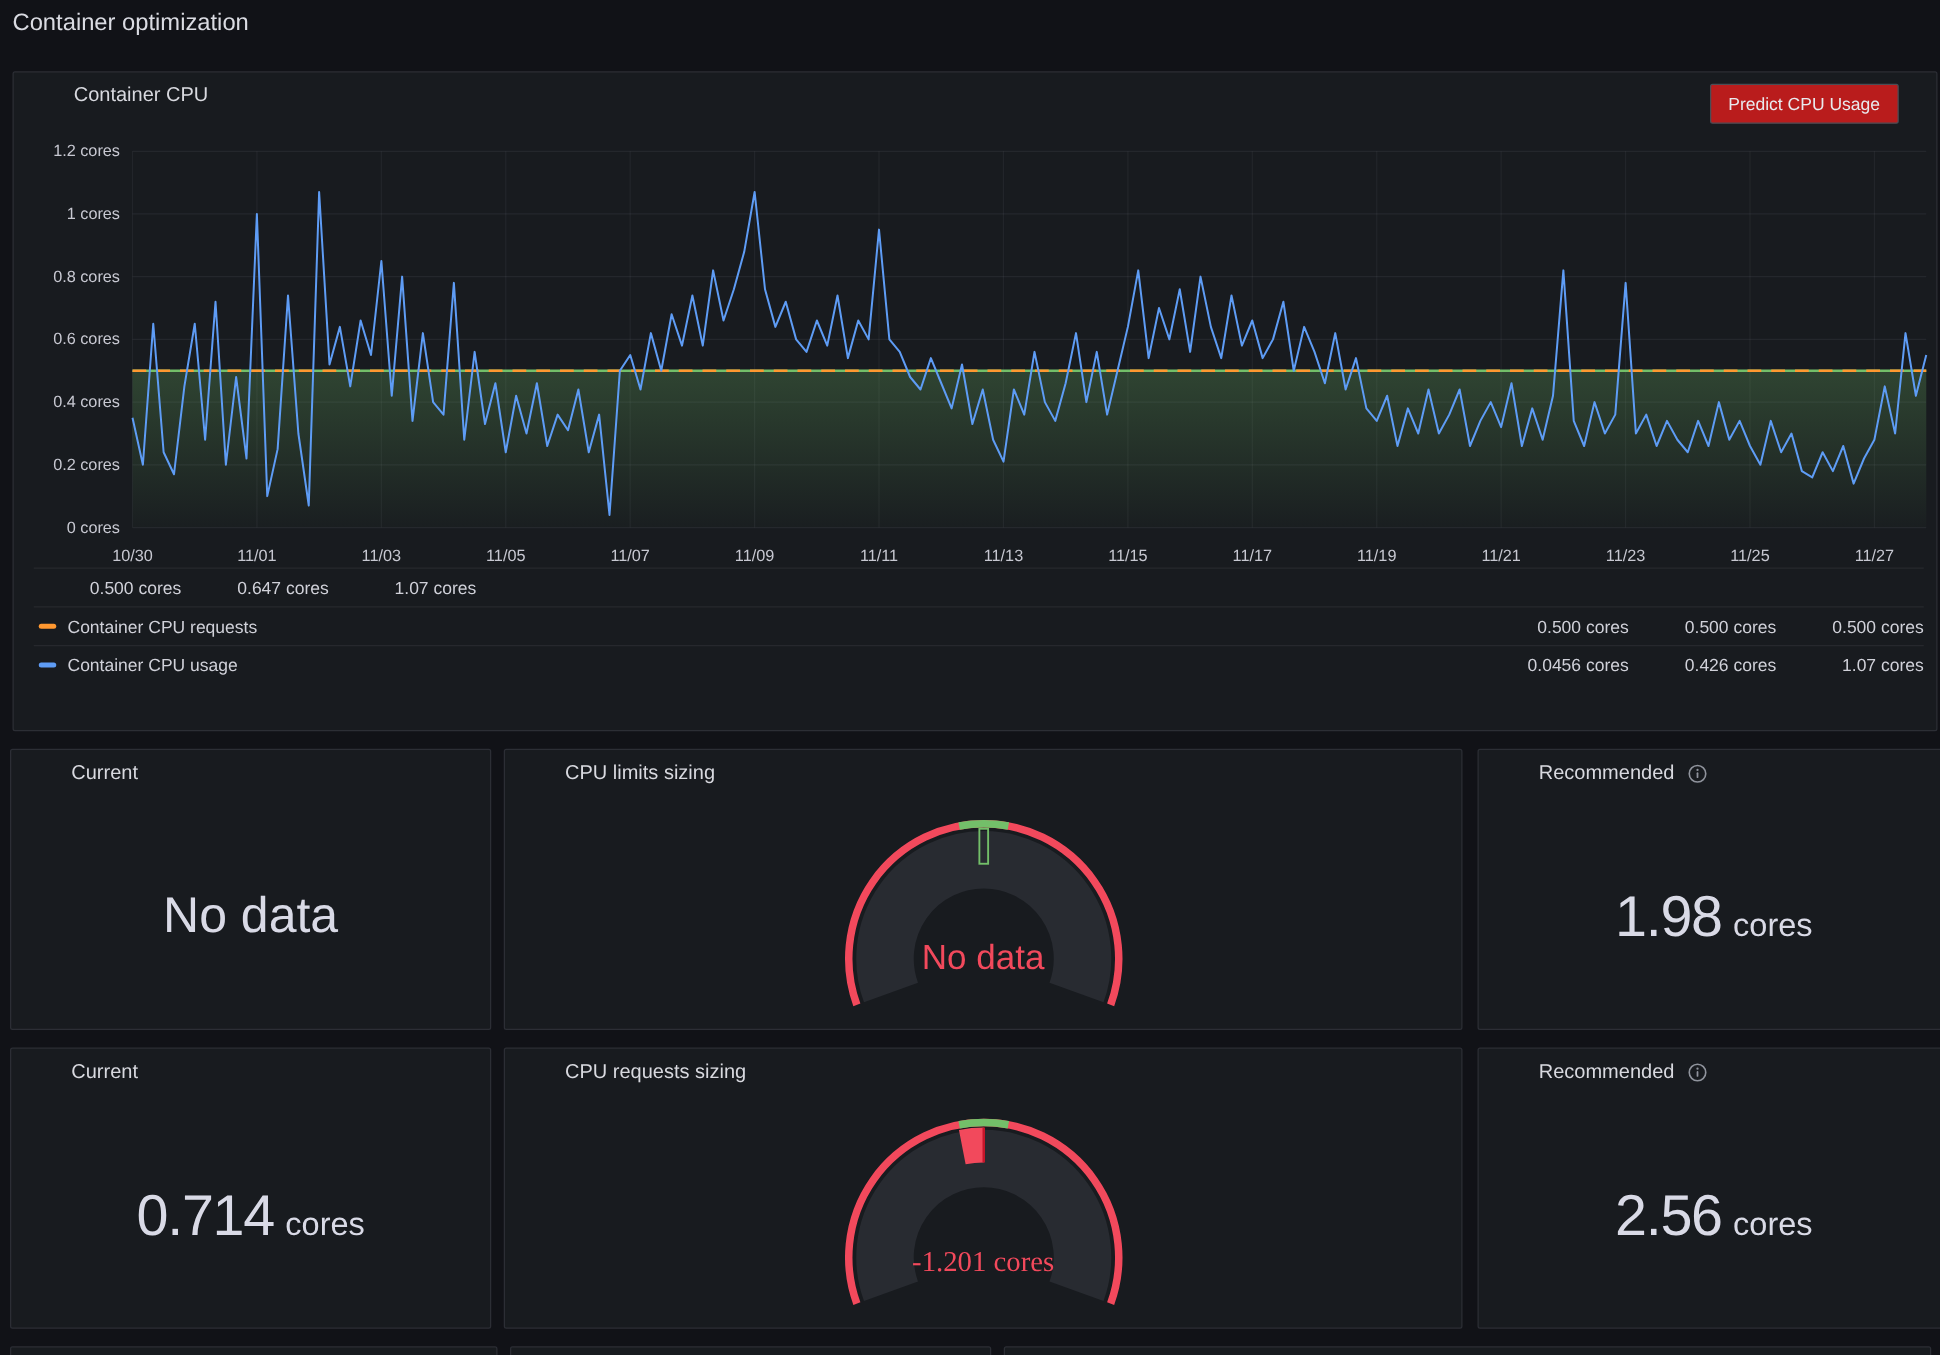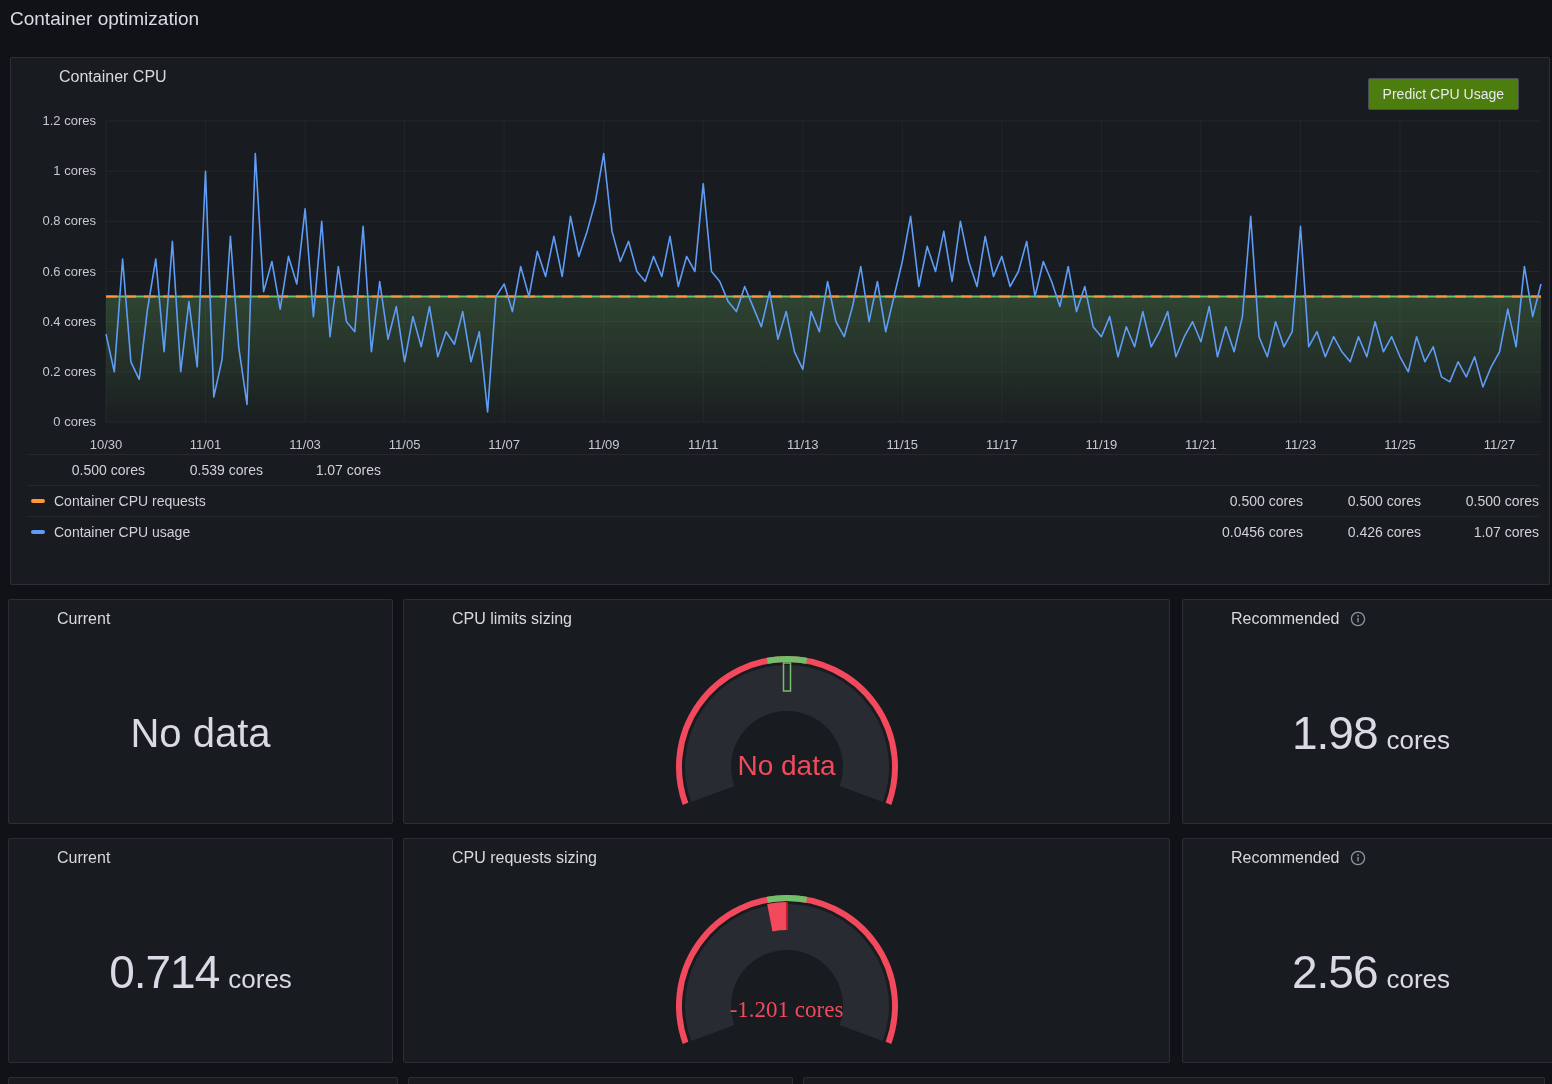--- a/index.html
+++ b/index.html
@@ -19,22 +19,22 @@
     background:#181B1F;
     border:1px solid #2C2E35;
     border-radius:2px;
   }
   .panel-title {
     position:absolute; left:16px; top:10px;
     font-size:16px; font-weight:500; color:#D8D9DF;
     display:flex; align-items:center; gap:10px;margin-left:32px;
   }
   .predict-btn {
-    position:absolute; right:30px; top:20px;
-    background:#4d7c0f; border:1px solid #4A4D55; border-radius:2px;
+    position:absolute; right:30px; top:9px;
+    background:#b91c1c; border:1px solid #4A4D55; border-radius:2px;
     color:#E9EAEE; font-size:14px; font-weight:500;
     font-family:inherit;
     padding:7px 14px; cursor:pointer;
   }
   .chart-wrap { position:absolute; left:0; top:44px; width:1540px; height:352px; }
   
   .legend { position:absolute; left:16px; right:10px; top:396px; font-size:14px; }
   .legend-header { display:flex; align-items:center; height:26px; color:#6E9FFF; font-weight:500; }
   .legend-row {
     display:flex; align-items:center; height:31px;
@@ -130,21 +130,21 @@
         <line x1="95" y1="194.58333333333331" x2="1530" y2="194.58333333333331" stroke="#73BF69" stroke-width="2"></line>
         <line x1="95" y1="194.58333333333331" x2="1530" y2="194.58333333333331" stroke="#FF9830" stroke-width="2" stroke-dasharray="11 8"></line>
         <path d="M 95.0 232.2 L 103.3 269.8 L 111.6 157.0 L 119.9 259.8 L 128.2 277.4 L 136.5 207.1 L 144.8 157.0 L 153.1 249.8 L 161.4 139.4 L 169.7 269.8 L 177.9 199.6 L 186.2 264.8 L 194.5 69.2 L 202.8 294.9 L 211.1 257.3 L 219.4 134.4 L 227.7 244.8 L 236.0 302.4 L 244.3 51.6 L 252.6 189.6 L 260.9 159.5 L 269.2 207.1 L 277.5 154.4 L 285.8 182.0 L 294.1 106.8 L 302.4 214.6 L 310.7 119.3 L 319.0 234.7 L 327.3 164.5 L 335.5 219.7 L 343.8 229.7 L 352.1 124.3 L 360.4 249.8 L 368.7 179.5 L 377.0 237.2 L 385.3 204.6 L 393.6 259.8 L 401.9 214.6 L 410.2 244.8 L 418.5 204.6 L 426.8 254.8 L 435.1 229.7 L 443.4 242.2 L 451.7 209.6 L 460.0 259.8 L 468.3 229.7 L 476.6 310.0 L 484.9 194.6 L 493.2 182.0 L 501.4 209.6 L 509.7 164.5 L 518.0 194.6 L 526.3 149.4 L 534.6 174.5 L 542.9 134.4 L 551.2 174.5 L 559.5 114.3 L 567.8 154.4 L 576.1 129.4 L 584.4 99.3 L 592.7 51.6 L 601.0 129.4 L 609.3 159.5 L 617.6 139.4 L 625.9 169.5 L 634.2 179.5 L 642.5 154.4 L 650.8 174.5 L 659.0 134.4 L 667.3 184.5 L 675.6 154.4 L 683.9 169.5 L 692.2 81.7 L 700.5 169.5 L 708.8 179.5 L 717.1 199.6 L 725.4 209.6 L 733.7 184.5 L 742.0 204.6 L 750.3 224.7 L 758.6 189.6 L 766.9 237.2 L 775.2 209.6 L 783.5 249.8 L 791.8 267.3 L 800.1 209.6 L 808.4 229.7 L 816.6 179.5 L 824.9 219.7 L 833.2 234.7 L 841.5 204.6 L 849.8 164.5 L 858.1 219.7 L 866.4 179.5 L 874.7 229.7 L 883.0 194.6 L 891.3 159.5 L 899.6 114.3 L 907.9 184.5 L 916.2 144.4 L 924.5 169.5 L 932.8 129.4 L 941.1 179.5 L 949.4 119.3 L 957.7 159.5 L 966.0 184.5 L 974.2 134.4 L 982.5 174.5 L 990.8 154.4 L 999.1 184.5 L 1007.4 169.5 L 1015.7 139.4 L 1024.0 194.6 L 1032.3 159.5 L 1040.6 179.5 L 1048.9 204.6 L 1057.2 164.5 L 1065.5 209.6 L 1073.8 184.5 L 1082.1 224.7 L 1090.4 234.7 L 1098.7 214.6 L 1107.0 254.8 L 1115.3 224.7 L 1123.6 244.8 L 1131.8 209.6 L 1140.1 244.8 L 1148.4 229.7 L 1156.7 209.6 L 1165.0 254.8 L 1173.3 234.7 L 1181.6 219.7 L 1189.9 239.7 L 1198.2 204.6 L 1206.5 254.8 L 1214.8 224.7 L 1223.1 249.8 L 1231.4 214.6 L 1239.7 114.3 L 1248.0 234.7 L 1256.3 254.8 L 1264.6 219.7 L 1272.9 244.8 L 1281.2 229.7 L 1289.5 124.3 L 1297.7 244.8 L 1306.0 229.7 L 1314.3 254.8 L 1322.6 234.7 L 1330.9 249.8 L 1339.2 259.8 L 1347.5 234.7 L 1355.8 254.8 L 1364.1 219.7 L 1372.4 249.8 L 1380.7 234.7 L 1389.0 254.8 L 1397.3 269.8 L 1405.6 234.7 L 1413.9 259.8 L 1422.2 244.8 L 1430.5 274.9 L 1438.8 279.9 L 1447.1 259.8 L 1455.3 274.9 L 1463.6 254.8 L 1471.9 284.9 L 1480.2 264.8 L 1488.5 249.8 L 1496.8 207.1 L 1505.1 244.8 L 1513.4 164.5 L 1521.7 214.6 L 1530.0 182.0" fill="none" stroke="#5E9CF5" stroke-width="1.6" stroke-linejoin="round"></path>
       </svg>
   </div>
 
   <div class="legend">
 
     <div class="legend-row">
       <div class="col-num">0.500 cores</div>
-      <div class="col-num">0.539 cores</div>
+      <div class="col-num">0.647 cores</div>
       <div class="col-num">1.07 cores</div>
     </div>
 
     <div class="legend-row">
       <div class="col-name">
         <span class="swatch" style="background: rgb(255, 152, 48);"></span>
         <span>Container CPU requests</span>
       </div>
       <div class="col-num">0.500 cores</div>
       <div class="col-num">0.500 cores</div>

